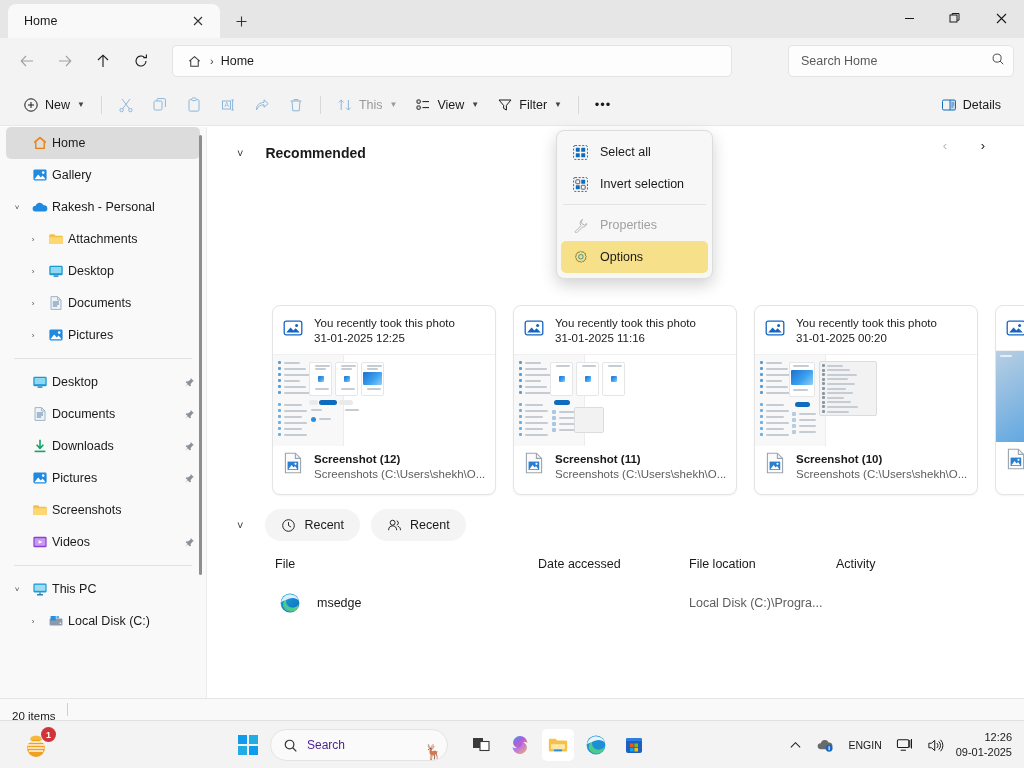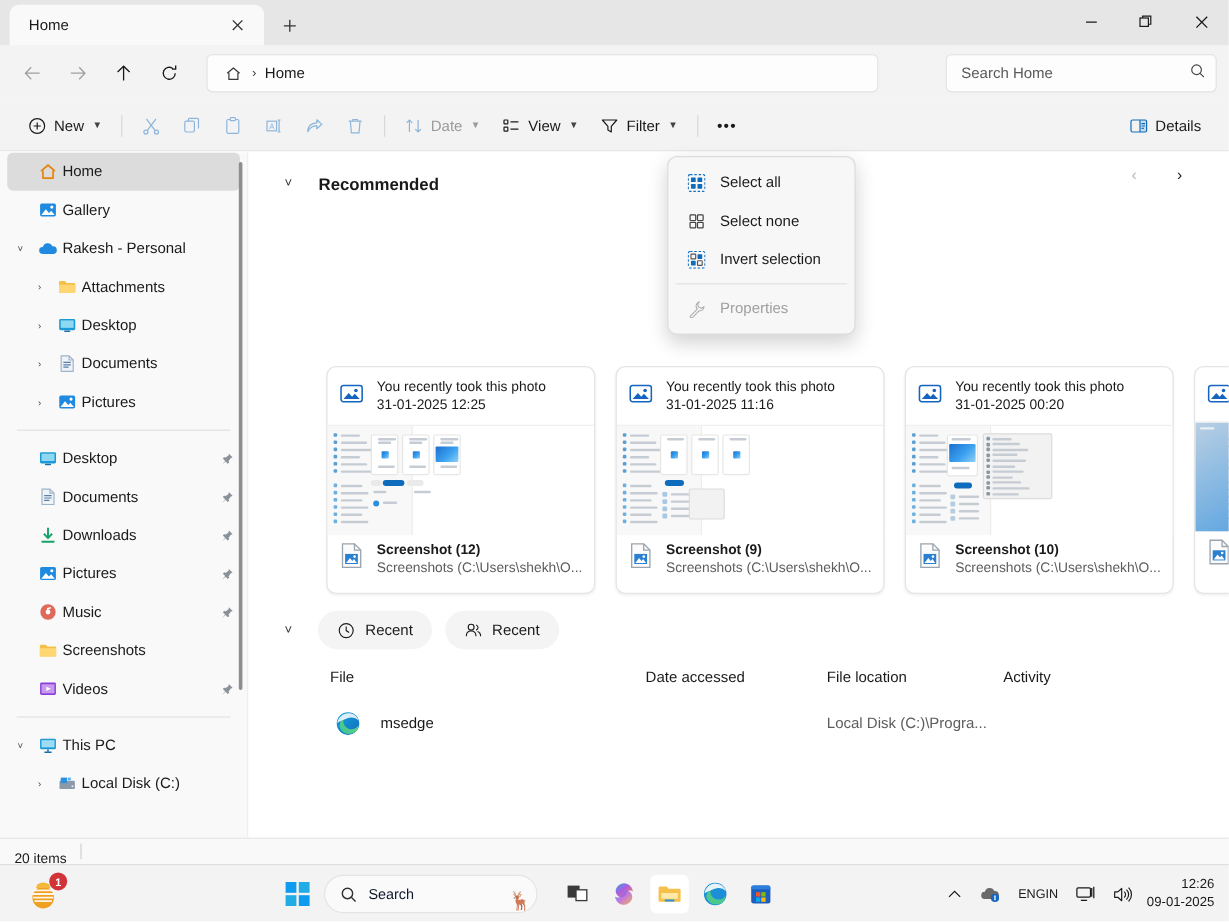--- a/index.html
+++ b/index.html
@@ -227,21 +227,21 @@
   .tb-icon {
     width: 32px; height: 32px; display: flex; align-items: center;
     justify-content: center; border-radius: 5px; position: relative;
   }
   .tb-icon.active { background: #ffffff; }
   .tb-search {
     height: 32px; width: 178px; border-radius: 16px; background: #fafafa;
     border: 1px solid #e4e4e4; display: flex; align-items: center;
     padding: 0 6px 0 12px; gap: 9px; position: relative; overflow: hidden;
   }
-  .tb-search-ph { font-size: 12px; color: #0f172a; flex: 1; }
+  .tb-search-ph { font-size: 12px; color: #4c1d95; flex: 1; }
   .tray {
     position: absolute; right: 8px; top: 0; height: 48px;
     display: flex; align-items: center; gap: 10px;
   }
   .tray-item { display: flex; align-items: center; justify-content: center; padding: 0 2px;}
   .tray-lang {
     font-size: 10.5px; color: #1a1a1a; line-height: 13px; text-align: center;
   }
   .tray-clock {
     font-size: 11px; color: #1a1a1a; line-height: 15px; text-align: right;
@@ -389,21 +389,21 @@
   <div class="cmd-item icononly">
     <svg width="16" height="16" viewBox="0 0 16 16" style="opacity:.45">
       <path d="M2.6 4 H13.4 M6 4 V2.6 H10 V4 M4 4 L4.8 13.8 H11.2 L12 4" stroke="#0f6cbd" stroke-width="1" fill="none" stroke-linejoin="round"></path>
     </svg>
   </div>
   <div class="cmd-sep"></div>
   <div class="cmd-item dim">
     <svg width="16" height="16" viewBox="0 0 16 16" style="opacity:.45">
       <path d="M4.2 13 V3 M1.8 5.4 L4.2 3 L6.6 5.4 M11.4 3 V13 M9 10.6 L11.4 13 L13.8 10.6" stroke="#0f6cbd" stroke-width="1" fill="none"></path>
     </svg>
-    <span>Date</span>
+    <span>This</span>
     <span class="chev" style="color:#9a9a9a">▼</span>
   </div>
   <div class="cmd-item">
     <svg width="16" height="16" viewBox="0 0 16 16">
       <rect x="2" y="3" width="3.2" height="3.2" rx=".5" stroke="#1a1a1a" stroke-width="1" fill="none"></rect>
       <rect x="2" y="9" width="3.2" height="3.2" rx=".5" stroke="#1a1a1a" stroke-width="1" fill="none"></rect>
       <path d="M7.4 4.6 H14 M7.4 10.6 H14" stroke="#1a1a1a" stroke-width="1"></path>
     </svg>
     <span>View</span>
     <span class="chev">▼</span>
@@ -566,36 +566,20 @@
       <div class="sb-row" style="padding-left:0px">
         <span class="sb-exp"></span>
         <span class="sb-ico">
           <svg width="16" height="16" viewBox="0 0 16 16">
             <rect x="1.4" y="2.6" width="13.2" height="10.8" rx="1.4" fill="#1f8ae0"></rect>
             <path d="M2.4 12.2 L6.2 7.4 L8.8 10.4 L10.6 8.6 L13.6 12.2 Z" fill="#ffffff"></path>
             <circle cx="11.2" cy="5.6" r="1.3" fill="#ffffff"></circle>
           </svg>
         </span>
         <span class="sb-label">Pictures</span>
-        <span class="sb-pin">
-          <svg width="11" height="11" viewBox="0 0 14 14">
-            <path d="M8.6 1.4 L12.6 5.4 L10.6 6 L8.2 9.4 L9 10.6 L7.4 12 L5 9.6 L1.6 12.8 L4.6 9 L2.2 6.6 L3.6 5 L4.8 5.8 L8.2 3.4 Z" fill="#8a9198"></path>
-          </svg>
-        </span>
-      </div>
-      <div class="sb-row" style="padding-left:0px">
-        <span class="sb-exp"></span>
-        <span class="sb-ico">
-          <svg width="16" height="16" viewBox="0 0 16 16">
-            <circle cx="8" cy="8" r="6.4" fill="#e06a5a"></circle>
-            <circle cx="8" cy="8" r="2" fill="#ffffff"></circle>
-            <path d="M7.2 9.6 V4.6 L10.4 3.8 V5.1 L8.4 5.7 V9.6" fill="#ffffff"></path>
-          </svg>
-        </span>
-        <span class="sb-label">Music</span>
         <span class="sb-pin">
           <svg width="11" height="11" viewBox="0 0 14 14">
             <path d="M8.6 1.4 L12.6 5.4 L10.6 6 L8.2 9.4 L9 10.6 L7.4 12 L5 9.6 L1.6 12.8 L4.6 9 L2.2 6.6 L3.6 5 L4.8 5.8 L8.2 3.4 Z" fill="#8a9198"></path>
           </svg>
         </span>
       </div>
       <div class="sb-row" style="padding-left:0px">
         <span class="sb-exp"></span>
         <span class="sb-ico">
           <svg width="16" height="16" viewBox="0 0 16 16">
@@ -802,21 +786,21 @@
         </div>
         <div class="card-foot">
           <span class="card-foot-ico"><svg width="20" height="22" viewBox="0 0 20 22">
               <path d="M2.4 1.2 H12.4 L17.6 6.4 V20.8 H2.4 Z" fill="#fbfbfb" stroke="#9aa4ae" stroke-width="1.1"></path>
               <path d="M12.4 1.2 V6.4 H17.6" fill="none" stroke="#9aa4ae" stroke-width="1.1"></path>
               <rect x="4.6" y="9.6" width="10.6" height="8.4" fill="#2a7fd0"></rect>
               <path d="M5.4 17.2 L8.6 13 L10.6 15.4 L12 13.9 L14.4 17.2 Z" fill="#ffffff"></path>
               <circle cx="12.5" cy="11.8" r="1.1" fill="#ffffff"></circle>
             </svg></span>
           <span style="min-width:0">
-            <div class="card-name">Screenshot (9)</div>
+            <div class="card-name">Screenshot (11)</div>
             <div class="card-path">Screenshots (C:\Users\shekh\O...</div>
           </span>
         </div>
       </div>
       <div class="card">
         <div class="card-top">
           <span class="card-top-ico"><svg width="20" height="20" viewBox="0 0 20 20">
               <rect x="1.2" y="3.2" width="17.6" height="13.6" rx="2" stroke="#1565c0" stroke-width="1.3" fill="none"></rect>
               <path d="M3.2 14.6 L7.6 9.4 L10.4 12.6 L12.6 10.2 L16.8 14.6 Z" fill="#1565c0"></path>
               <circle cx="13.6" cy="7.4" r="1.5" fill="#1565c0"></circle>
@@ -1029,48 +1013,46 @@
         <rect x="8.8" y="3" width="4.2" height="4.2" rx=".6" fill="#0f6cbd"></rect>
         <rect x="3" y="8.8" width="4.2" height="4.2" rx=".6" fill="#0f6cbd"></rect>
         <rect x="8.8" y="8.8" width="4.2" height="4.2" rx=".6" fill="#0f6cbd"></rect>
       </svg>
     </span>
     <span>Select all</span>
   </div>
   <div class="ctx-item">
     <span class="ctx-ico">
       <svg width="15" height="15" viewBox="0 0 16 16">
-        <rect x="2.2" y="2.2" width="5" height="5" rx=".7" stroke="#444" stroke-width="1.1" fill="none"></rect>
-        <rect x="8.8" y="2.2" width="5" height="5" rx=".7" stroke="#444" stroke-width="1.1" fill="none"></rect>
-        <rect x="2.2" y="8.8" width="5" height="5" rx=".7" stroke="#444" stroke-width="1.1" fill="none"></rect>
-        <rect x="8.8" y="8.8" width="5" height="5" rx=".7" stroke="#444" stroke-width="1.1" fill="none"></rect>
-      </svg>
-    </span>
-    <span>Select none</span>
-  </div>
-  <div class="ctx-item">
-    <span class="ctx-ico">
-      <svg width="15" height="15" viewBox="0 0 16 16">
         <rect x=".6" y=".6" width="14.8" height="14.8" rx="1.6" stroke="#0f6cbd" stroke-width="1" fill="none" stroke-dasharray="2.2 1.6"></rect>
         <rect x="3" y="3" width="4.2" height="4.2" rx=".6" stroke="#555" stroke-width="1" fill="none"></rect>
         <rect x="8.8" y="3" width="4.2" height="4.2" rx=".6" fill="#0f6cbd"></rect>
         <rect x="3" y="8.8" width="4.2" height="4.2" rx=".6" fill="#0f6cbd"></rect>
         <rect x="8.8" y="8.8" width="4.2" height="4.2" rx=".6" stroke="#555" stroke-width="1" fill="none"></rect>
       </svg>
     </span>
     <span>Invert selection</span>
   </div>
   <div class="ctx-sep"></div>
   <div class="ctx-item dim">
     <span class="ctx-ico">
       <svg width="15" height="15" viewBox="0 0 16 16">
         <path d="M10.4 1.6 A4 4 0 0 0 8.6 8.1 L2.6 14.1 A1.1 1.1 0 0 0 4.2 15.6 L10.1 9.6 A4 4 0 0 0 14.6 5.9 L12.2 7.4 L9.6 6.3 L9 3.4 Z" stroke="#b0b0b0" stroke-width="1" fill="none" stroke-linejoin="round"></path>
       </svg>
     </span>
     <span>Properties</span>
+  </div>
+  <div class="ctx-item hl">
+    <span class="ctx-ico">
+      <svg width="15" height="15" viewBox="0 0 16 16">
+        <path d="M8 1.4 L9.4 2.2 L11 1.9 L11.8 3.3 L13.3 3.9 L13.2 5.5 L14.2 6.8 L13.4 8.2 L13.7 9.8 L12.3 10.6 L11.7 12.1 L10.1 12 L8.8 13 L7.4 12.2 L5.8 12.5 L5 11.1 L3.5 10.5 L3.6 8.9 L2.6 7.6 L3.4 6.2 L3.1 4.6 L4.5 3.8 L5.1 2.3 L6.7 2.4 Z" stroke="#8a7b3a" stroke-width="1" fill="none" stroke-linejoin="round"></path>
+        <circle cx="8.4" cy="7.2" r="2.3" stroke="#4aa39a" stroke-width="1.1" fill="none"></circle>
+      </svg>
+    </span>
+    <span>Options</span>
   </div>
 </div>
 
 <div class="statusbar">
   <span class="status-text">20 items</span>
   <span class="status-sep"></span>
 </div>
 
 <div class="taskbar">
   <div class="tb-left">

